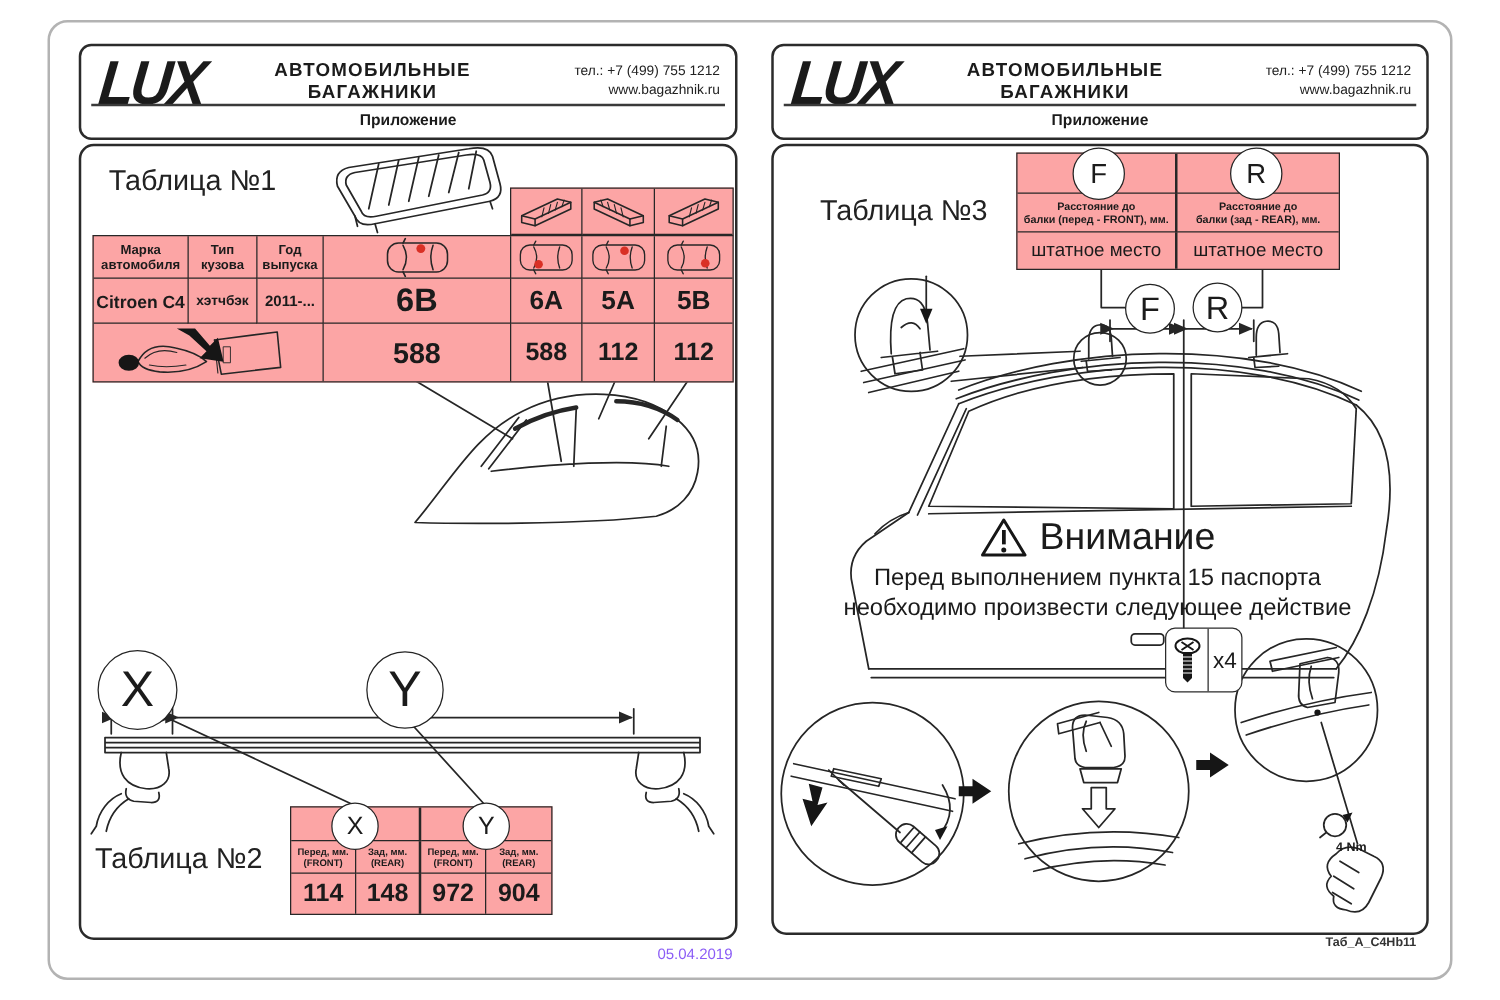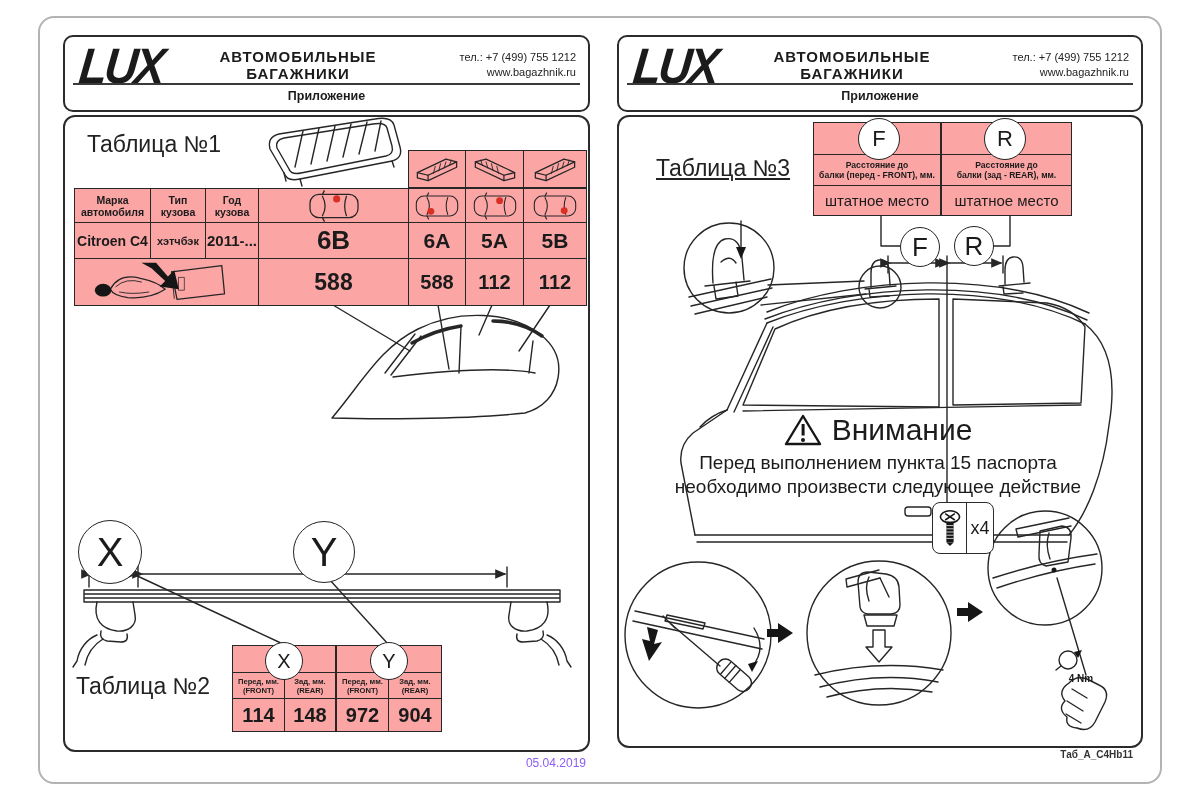--- a/index.html
+++ b/index.html
@@ -149,21 +149,21 @@
           </svg>
     </div>
   </div>
 
   <div class="tbl z2" style="left:11px;top:153px;grid-template-columns:76px 55px 53px 150px 57px 58px 62px;grid-template-rows:34px 36px 46px;">
     <div class="c h11 pre">Марка
 автомобиля</div>
     <div class="c h11 pre">Тип
 кузова</div>
     <div class="c h11 pre">Год
-кузова</div>
+выпуска</div>
     <div class="c">
       <svg width="58" height="32" viewBox="0 0 60 36">
             <g class="ln" stroke-width="2">
               <rect x="3" y="5" width="54" height="26" rx="10"></rect>
               <path d="M17,7 Q23,18 17,29 M44,7 Q40,18 44,29"></path>
               <path d="M17,5 L19,1 M17,31 L19,35" stroke-width="1.5"></path>
             </g>
             <circle cx="33" cy="10" r="4" fill="#d93025"></circle>
           </svg>
     </div>
@@ -193,21 +193,21 @@
               <rect x="3" y="5" width="54" height="26" rx="10"></rect>
               <path d="M17,7 Q23,18 17,29 M44,7 Q40,18 44,29"></path>
               <path d="M17,5 L19,1 M17,31 L19,35" stroke-width="1.5"></path>
             </g>
             <circle cx="42" cy="24" r="4.5" fill="#d93025"></circle>
           </svg>
     </div>
 
     <div class="c" style="font-size:14px;font-weight:bold;">Citroen C4</div>
     <div class="c" style="font-size:11px;font-weight:bold;">хэтчбэк</div>
-    <div class="c" style="font-size:15px;font-weight:bold;">2011-...</div>
+    <div class="c" style="font-size:12px;font-weight:bold;">2011-...</div>
     <div class="c kit-big">6B</div>
     <div class="c kit">6A</div>
     <div class="c kit">5A</div>
     <div class="c kit last">5B</div>
 
     <div class="c bot" style="grid-column:1 / span 3;">
       <svg width="172" height="42" viewBox="0 0 180 46">
         <g class="ln" stroke-width="1.4">
           <path d="M95,12 L150,5 L153,36 L101,42 Z"></path>
           <path d="M95,12 L98,41" stroke-width="1"></path>
@@ -354,21 +354,21 @@
       <path class="ln" stroke-width="1.5" fill="#fff" d="M452,568 q-12,8 -4,18 q-8,8 2,16 q-2,10 10,11 q12,5 18,-6 l10,-20 q5,-12 -6,-17 l-12,-6 q-11,-4 -18,4 z"></path>
       <path class="ln" stroke-width="1" d="M455,574 l15,9 M450,586 l16,10 M449,599 l15,9"></path>
     </g>
     <g>
       <circle class="ln" stroke-width="1.6" cx="451" cy="545" r="9"></circle>
       <polygon points="457,537 465,535 461,543" class="fill"></polygon>
       <path class="ln" stroke-width="1.2" d="M444,551 l-5,4"></path>
     </g>
   </svg>
 
-  <div class="abs title z2" style="left:39px;top:120px;text-decoration:underline;">Таблица №3</div>
+  <div class="abs title z2" style="left:39px;top:120px;">Таблица №3</div>
   <div class="tbl z2" style="left:196px;top:87px;grid-template-columns:128px 129px;grid-template-rows:32px 31px 29px;">
     <div class="c thickR"></div>
     <div class="c last"></div>
     <div class="c h9 pre thickR">Расстояние до
 балки (перед - FRONT), мм.</div>
     <div class="c h9 pre last">Расстояние до
 балки (зад - REAR), мм.</div>
     <div class="c bot thickR" style="font-size:15px;">штатное место</div>
     <div class="c bot last" style="font-size:15px;">штатное место</div>
   </div>

